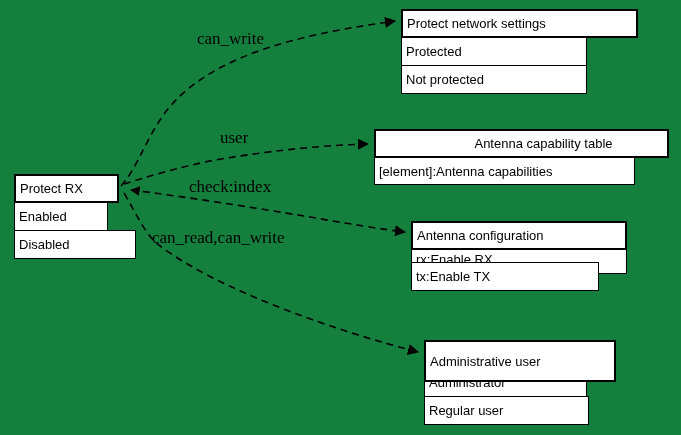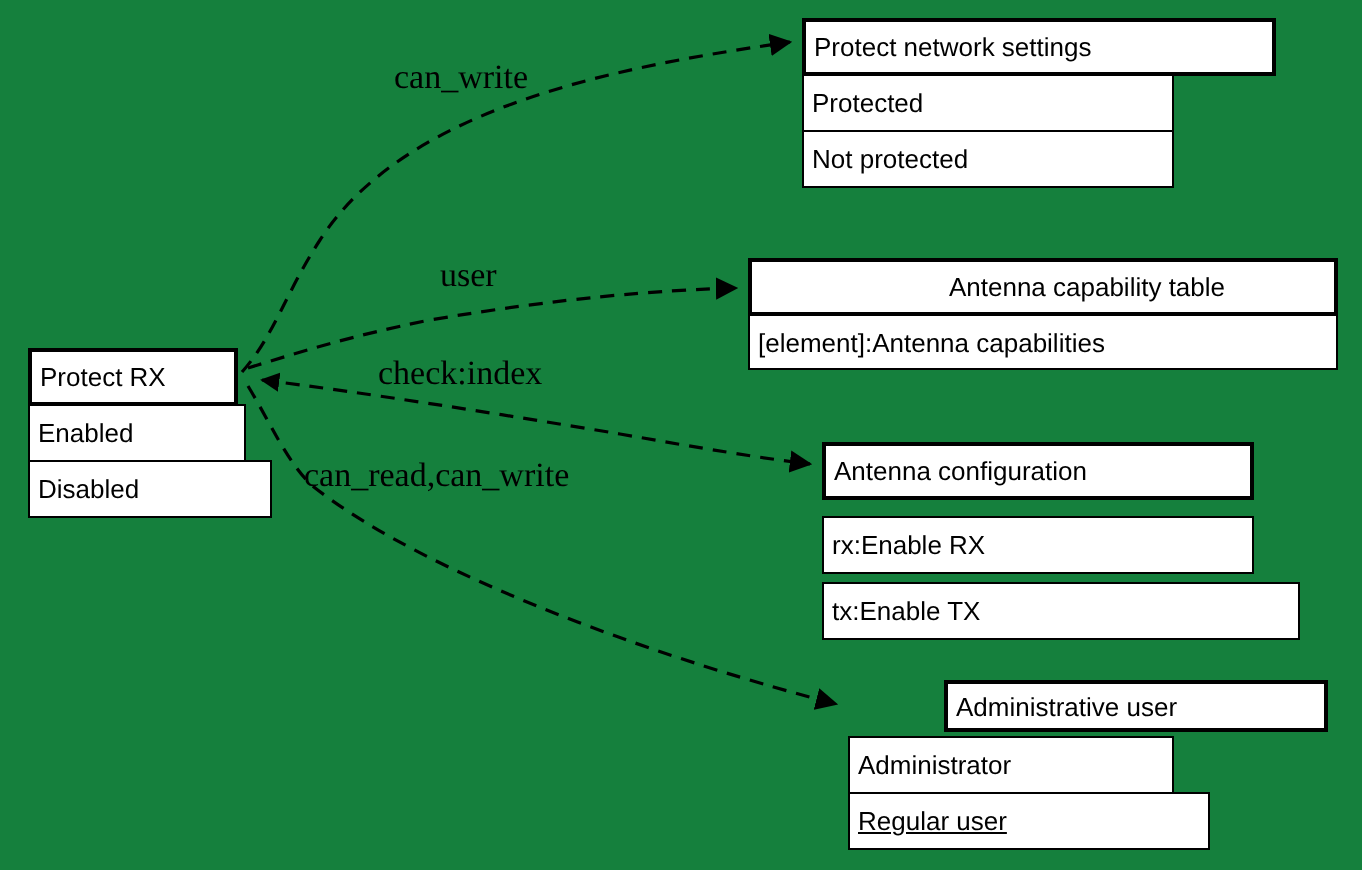--- a/index.html
+++ b/index.html
@@ -96,40 +96,40 @@
   <div class="edge-label" style="left:197px; top:30px;">can_write</div>
 
   <div class="edge-label" style="left:220px; top:129px;">user</div>
 
   <div class="edge-label" style="left:152px; top:229px;">can_read,can_write</div>
 
   <div class="edge-label" style="left:189px; top:178px;">check:index</div>
 
   <div class="node">
     <div class="node-cell header align-left" style="left:14px; top:174px; width:105px; height:29px;">Protect RX</div>
-    <div class="node-cell row align-left" style="left:14px; top:202px; width:109px; height:29px;">Enabled</div>
+    <div class="node-cell row align-left" style="left:14px; top:202px; width:94px; height:29px;">Enabled</div>
     <div class="node-cell row align-left" style="left:14px; top:230px; width:122px; height:29px;">Disabled</div>
   </div>
 
   <div class="node">
     <div class="node-cell header align-left" style="left:401px; top:9px; width:237px; height:29px;">Protect network settings</div>
     <div class="node-cell row align-left" style="left:401px; top:37px; width:186px; height:29px;">Protected</div>
     <div class="node-cell row align-left" style="left:401px; top:65px; width:186px; height:29px;">Not protected</div>
   </div>
 
   <div class="node">
     <div class="node-cell header align-center" style="left:374px; top:129px; width:295px; height:29px;">Antenna capability table</div>
-    <div class="node-cell row align-left" style="left:374px; top:157px; width:295px; height:28px;">[element]:Antenna capabilities</div>
+    <div class="node-cell row align-left" style="left:374px; top:157px; width:261px; height:28px;">[element]:Antenna capabilities</div>
   </div>
 
   <div class="node">
     <div class="node-cell header align-left" style="left:411px; top:221px; width:216px; height:29px;">Antenna configuration</div>
-    <div class="node-cell row align-left" style="left:411px; top:258px; width:216px; height:29px;">rx:Enable RX</div>
-    <div class="node-cell row align-left" style="left:411px; top:291px; width:239px; height:29px;">tx:Enable TX</div>
+    <div class="node-cell row align-left" style="left:411px; top:245px; width:216px; height:29px;">rx:Enable RX</div>
+    <div class="node-cell row align-left" style="left:411px; top:262px; width:188px; height:29px;">tx:Enable TX</div>
   </div>
 
   <div class="node">
-    <div class="node-cell header align-left" style="left:424px; top:340px; width:192px; height:26px;margin-left:48px;">Administrative user</div>
+    <div class="node-cell header align-left" style="left:424px; top:340px; width:192px; height:42px;">Administrative user</div>
     <div class="node-cell row align-left" style="left:424px; top:368px; width:163px; height:29px;">Administrator</div>
-    <div class="node-cell row align-left" style="left:424px; top:396px; width:181px; height:29px;text-decoration:underline;">Regular user</div>
+    <div class="node-cell row align-left" style="left:424px; top:396px; width:165px; height:29px;">Regular user</div>
   </div>
 
 </div>
 
 </body></html>

